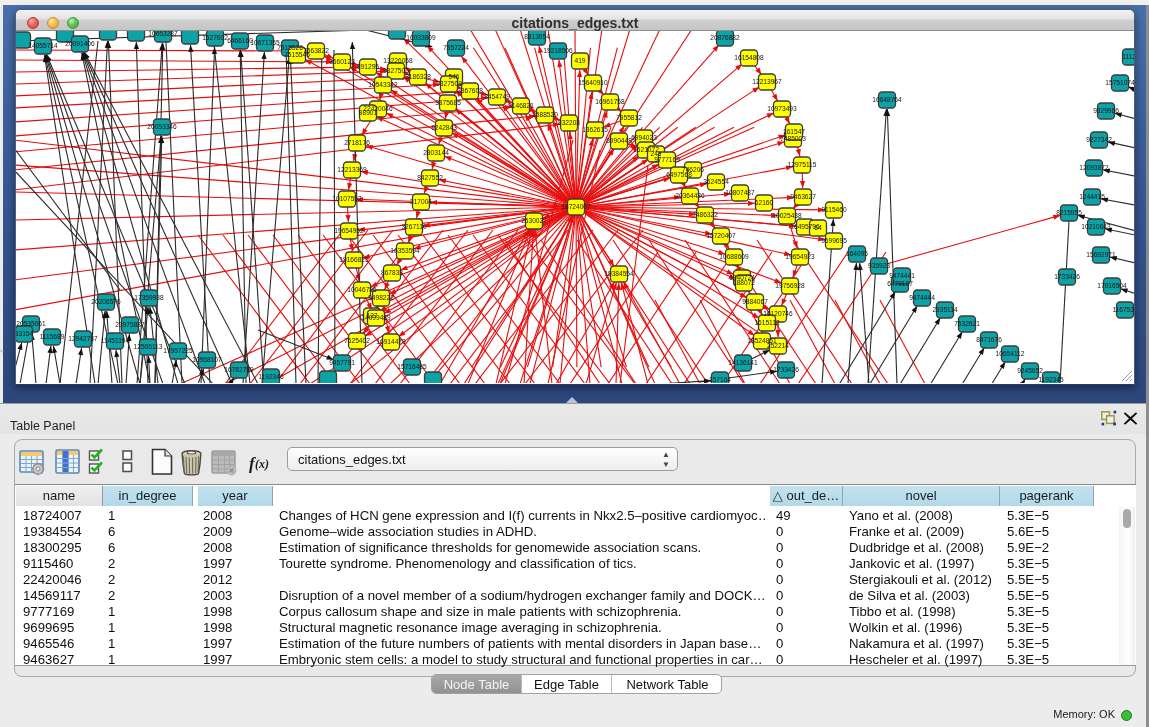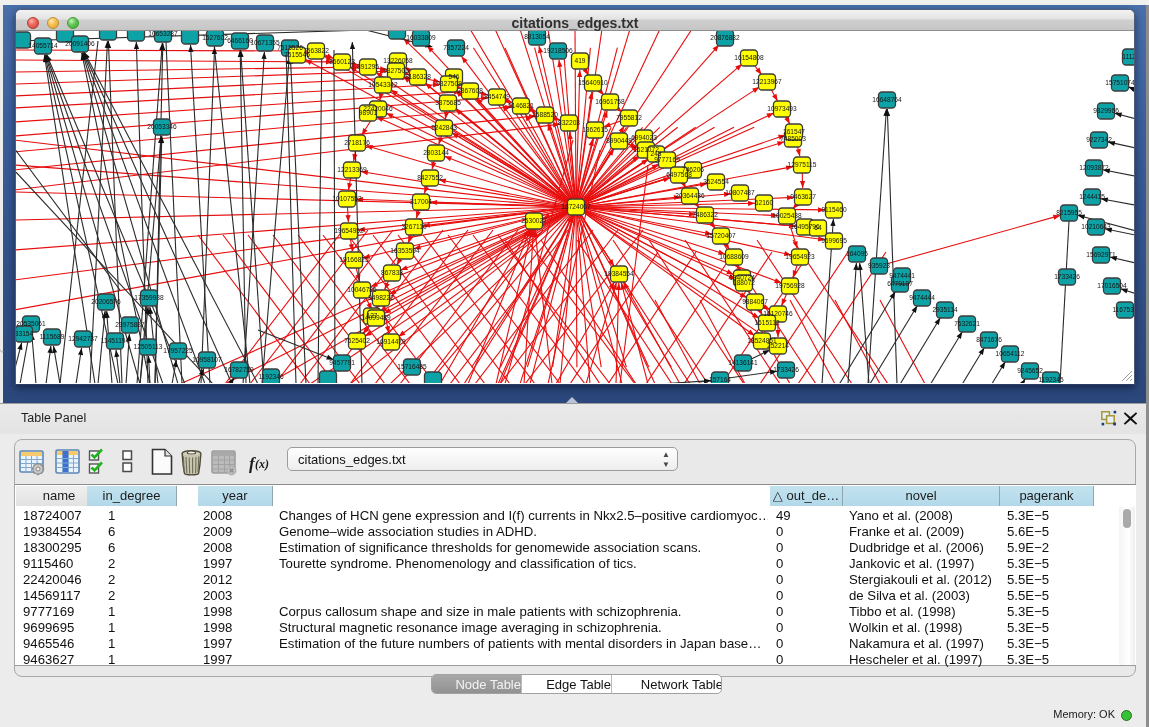--- a/index.html
+++ b/index.html
@@ -27,21 +27,21 @@
 #lg { left:51px; background:radial-gradient(circle at 35% 30%,#c4f2b8 0%,#61c454 45%,#3da430 100%); border:1px solid #3f9e33;}
 #notch { position:absolute; left:566px; top:397px; width:0; height:0;
   border-left:6px solid transparent; border-right:6px solid transparent; border-bottom:6px solid #b9c3d4; }
 #lefttab { position:absolute; left:0; top:5px; width:3px; height:398px; background:#ececec; }
 #leftarr { position:absolute; left:0px; top:347px; font-size:7px; color:#8a8a8a; }
 
 
 #panel { position:absolute; left:0; top:403px; width:1146px; height:324px; background:#ececec; border-top:1px solid #9b9b9b; }
 #phead { position:absolute; left:0; top:0; width:1146px; height:30px;
   background:linear-gradient(180deg,#e9e9e9,#e4e4e4); }
-#phead .t { position:absolute; left:10px; top:7px; font-size:12.5px; color:#1d1d1d;margin-left:11px; }
+#phead .t { position:absolute; left:10px; top:15px; font-size:12.5px; color:#1d1d1d; }
 #toolbox { position:absolute; left:14px; top:439px; width:1122px; height:238px;
   background:#e9e9e9; border:1px solid #a9a9a9; border-radius:8px; }
 #combo { position:absolute; left:287px; top:447px; width:391px; height:24px; background:linear-gradient(180deg,#ffffff,#ededed);
   border:1px solid #9c9c9c; border-radius:5px; }
 #combo .txt { position:absolute; left:10px; top:4px; font-size:13px; color:#111; }
 #combo .ud { position:absolute; right:7px; top:2px; font-size:8px; color:#444; line-height:10px; text-align:center; }
 
 #tablewrap { position:absolute; left:15px; top:484px; width:1121px; height:182px; background:#fff; border-top:1px solid #8c8c8c; border-bottom:1px solid #9c9c9c; }
 #thead { position:absolute; left:0; top:486px; width:1078px; height:20px; }
 .hcell { position:absolute; top:0; height:20px; font-size:13px; color:#1c1c1c; text-align:center;
@@ -50,21 +50,21 @@
 .hg { background:linear-gradient(180deg,#efefef 0%,#e2e2e2 100%); border-right:1px solid #9b9b9b; }
 .trow { position:absolute; left:0; width:1146px; height:16px; }
 .cell { position:absolute; top:0; height:16px; line-height:15px; font-size:13.2px; color:#101010; white-space:nowrap; overflow:hidden; }
 #vscroll { position:absolute; left:1119px; top:507px; width:16px; height:158px;
   background:linear-gradient(90deg,#f4f4f4,#ffffff 60%,#eeeeee); }
 #vthumb { position:absolute; left:1123px; top:509px; width:8px; height:19px; background:#a9a9a9; border-radius:4px; }
 
 
 #tabs { position:absolute; left:431px; top:674px; width:291px; height:20px;
   border:1px solid #a2a2a2; border-radius:5px; background:#fff; overflow:hidden; }
-.tab { position:absolute; top:0; height:20px; font-size:13px; line-height:19px; text-align:right; color:#111; }
+.tab { position:absolute; top:0; height:20px; font-size:13px; line-height:19px; text-align:center; color:#111; }
 #tab1 { left:0; width:89px; background:linear-gradient(180deg,#a8a8a8,#8f8f8f); color:#f4f4f4; }
 #tab2 { left:89px; width:90px; border-left:1px solid #bbb; }
 #tab3 { left:179px; width:112px; border-left:1px solid #bbb; }
 
 #memory { position:absolute; right:34px; top:708px; font-size:11px; color:#1a1a1a; }
 #memdot { position:absolute; left:1121px; top:710px; width:11px; height:11px; border-radius:50%;
   background:#35c335; border:1.5px solid #2c6b2c; }
 </style>
 </head>
 <body>
@@ -1045,21 +1045,21 @@
  <text x="237" y="20.5" font-family="Liberation Serif, serif" font-style="italic" font-weight="bold" font-size="12" fill="#1a1a1a">(x)</text>
 </svg>
 
   <div id="combo">
       <div class="txt">citations_edges.txt</div>
       <div class="ud">▲<br>▼</div>
     </div>
   <div id="tablewrap"></div>
   <div id="thead">
       <div class="hcell hg" style="left:16px;width:87px">name</div>
-      <div class="hcell hb" style="left:87px;width:90px">in_degree</div>
+      <div class="hcell hb" style="left:103px;width:90px">in_degree</div>
       <div class="hcell hb" style="left:198px;width:75px">year</div>
       <div class="hcell hb" style="left:770px;width:73px">△ out_de…</div>
       <div class="hcell hb" style="left:843px;width:157px">novel</div>
       <div class="hcell hb" style="left:1000px;width:94px">pagerank</div>
     </div>
   <div class="trow" style="top:508px">
       <div class="cell" style="left:23px;width:78px">18724007</div>
       <div class="cell" style="left:108px;width:88px">1</div>
       <div class="cell" style="left:203px;width:68px">2008</div>
       <div class="cell" style="left:279px;width:489px">Changes of HCN gene expression and I(f) currents in Nkx2.5–positive cardiomyoc…</div>
@@ -1075,21 +1075,21 @@
       <div class="cell" style="left:776px;width:65px">0</div>
       <div class="cell" style="left:849px;width:149px">Franke et al. (2009)</div>
       <div class="cell" style="left:1007px;width:85px">5.6E−5</div>
     </div>
 <div class="trow" style="top:540px">
       <div class="cell" style="left:23px;width:78px">18300295</div>
       <div class="cell" style="left:108px;width:88px">6</div>
       <div class="cell" style="left:203px;width:68px">2008</div>
       <div class="cell" style="left:279px;width:489px">Estimation of significance thresholds for genomewide association scans.</div>
       <div class="cell" style="left:776px;width:65px">0</div>
-      <div class="cell" style="left:849px;width:149px">Dudbridge et al. (2006)</div>
+      <div class="cell" style="left:849px;width:149px">Dudbridge et al. (2008)</div>
       <div class="cell" style="left:1007px;width:85px">5.9E−2</div>
     </div>
 <div class="trow" style="top:556px">
       <div class="cell" style="left:23px;width:78px">9115460</div>
       <div class="cell" style="left:108px;width:88px">2</div>
       <div class="cell" style="left:203px;width:68px">1997</div>
       <div class="cell" style="left:279px;width:489px">Tourette syndrome. Phenomenology and classification of tics.</div>
       <div class="cell" style="left:776px;width:65px">0</div>
       <div class="cell" style="left:849px;width:149px">Jankovic et al. (1997)</div>
       <div class="cell" style="left:1007px;width:85px">5.3E−5</div>
@@ -1099,55 +1099,57 @@
       <div class="cell" style="left:108px;width:88px">2</div>
       <div class="cell" style="left:203px;width:68px">2012</div>
       <div class="cell" style="left:776px;width:65px">0</div>
       <div class="cell" style="left:849px;width:149px">Stergiakouli et al. (2012)</div>
       <div class="cell" style="left:1007px;width:85px">5.5E−5</div>
     </div>
 <div class="trow" style="top:588px">
       <div class="cell" style="left:23px;width:78px">14569117</div>
       <div class="cell" style="left:108px;width:88px">2</div>
       <div class="cell" style="left:203px;width:68px">2003</div>
+      <div class="cell" style="left:279px;width:489px">Disruption of a novel member of a sodium/hydrogen exchanger family and DOCK…</div>
       <div class="cell" style="left:776px;width:65px">0</div>
       <div class="cell" style="left:849px;width:149px">de Silva et al. (2003)</div>
       <div class="cell" style="left:1007px;width:85px">5.5E−5</div>
     </div>
 <div class="trow" style="top:604px">
       <div class="cell" style="left:23px;width:78px">9777169</div>
       <div class="cell" style="left:108px;width:88px">1</div>
       <div class="cell" style="left:203px;width:68px">1998</div>
       <div class="cell" style="left:279px;width:489px">Corpus callosum shape and size in male patients with schizophrenia.</div>
       <div class="cell" style="left:776px;width:65px">0</div>
       <div class="cell" style="left:849px;width:149px">Tibbo et al. (1998)</div>
       <div class="cell" style="left:1007px;width:85px">5.3E−5</div>
     </div>
 <div class="trow" style="top:620px">
       <div class="cell" style="left:23px;width:78px">9699695</div>
       <div class="cell" style="left:108px;width:88px">1</div>
       <div class="cell" style="left:203px;width:68px">1998</div>
       <div class="cell" style="left:279px;width:489px">Structural magnetic resonance image averaging in schizophrenia.</div>
       <div class="cell" style="left:776px;width:65px">0</div>
-      <div class="cell" style="left:849px;width:149px">Wolkin et al. (1998)</div>
+      <div class="cell" style="left:849px;width:149px">Wolkin et al. (1996)</div>
       <div class="cell" style="left:1007px;width:85px">5.3E−5</div>
     </div>
 <div class="trow" style="top:636px">
       <div class="cell" style="left:23px;width:78px">9465546</div>
       <div class="cell" style="left:108px;width:88px">1</div>
       <div class="cell" style="left:203px;width:68px">1997</div>
       <div class="cell" style="left:279px;width:489px">Estimation of the future numbers of patients with mental disorders in Japan base…</div>
       <div class="cell" style="left:776px;width:65px">0</div>
       <div class="cell" style="left:849px;width:149px">Nakamura et al. (1997)</div>
       <div class="cell" style="left:1007px;width:85px">5.3E−5</div>
     </div>
 <div class="trow" style="top:652px">
       <div class="cell" style="left:23px;width:78px">9463627</div>
       <div class="cell" style="left:108px;width:88px">1</div>
       <div class="cell" style="left:203px;width:68px">1997</div>
+      <div class="cell" style="left:279px;width:489px">Embryonic stem cells: a model to study structural and functional properties in car…</div>
       <div class="cell" style="left:776px;width:65px">0</div>
       <div class="cell" style="left:849px;width:149px">Hescheler et al. (1997)</div>
       <div class="cell" style="left:1007px;width:85px">5.3E−5</div>
     </div>
   <div id="vscroll"></div>
   <div id="vthumb"></div>
   <div id="tabs">
     <div class="tab" id="tab1">Node Table</div>
     <div class="tab" id="tab2">Edge Table</div>
     <div class="tab" id="tab3">Network Table</div>

